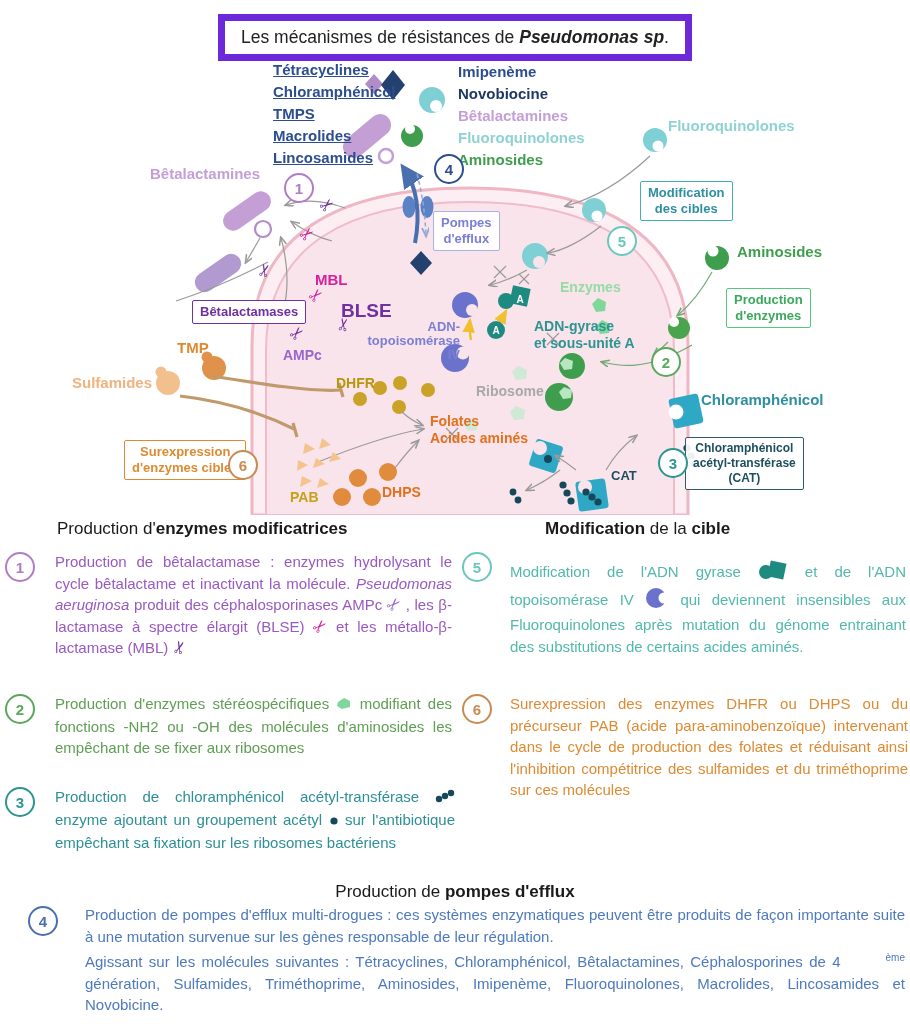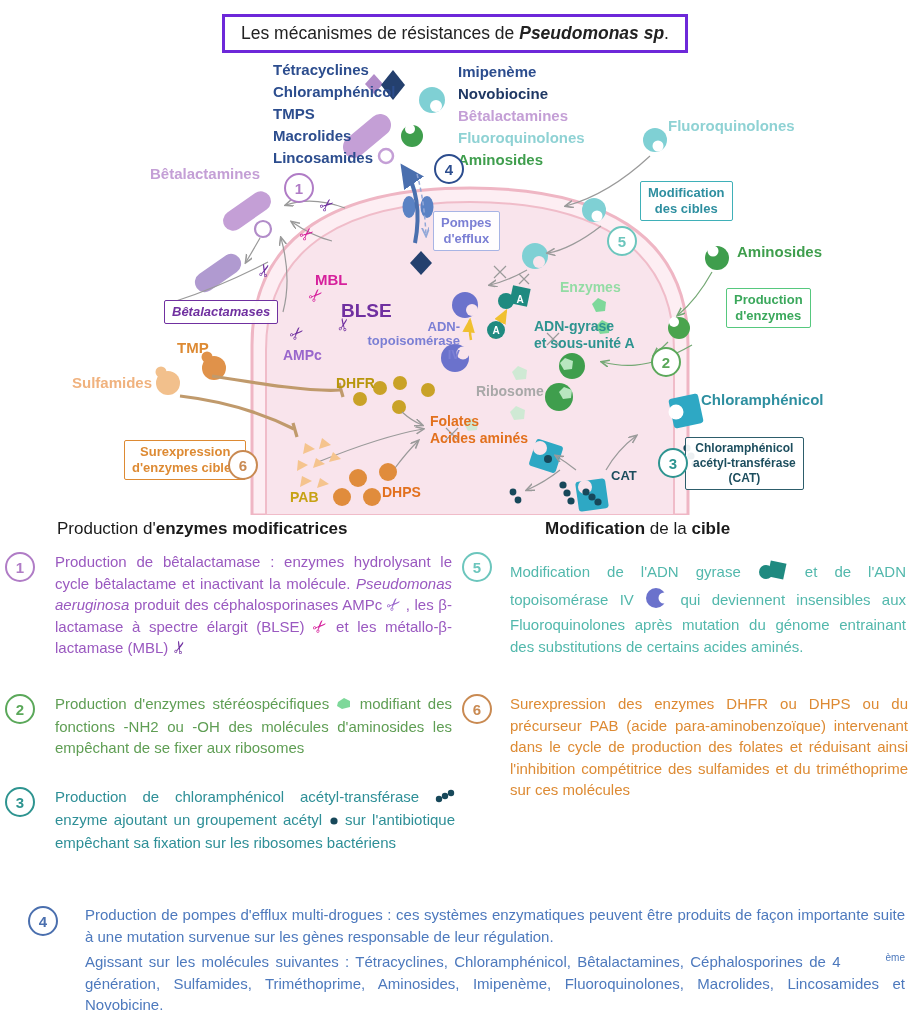--- a/index.html
+++ b/index.html
@@ -1,20 +1,20 @@
 <!DOCTYPE html>
 <html><head>
 <meta charset="utf-8">
 <style>
   html,body{margin:0;padding:0;background:#fff;}
   .page{position:relative;width:910px;height:1024px;background:#fff;
         font-family:"Liberation Sans",sans-serif;overflow:hidden;}
   .abs{position:absolute;}
   
-  .title-box{left:50%;top:14px;transform:translateX(-50%);border:3px solid #6d28d9;
+  .title-box{left:50%;top:14px;transform:translateX(-50%);border:7px solid #6d28d9;
              padding:6px 16px;font-size:17.5px;color:#222;white-space:nowrap;background:#fff;}
   .title-box b i{font-weight:bold;font-style:italic;}
   
   .lbl{font-size:15px;font-weight:600;white-space:nowrap;}
   .lbl-sm{font-size:13px;font-weight:600;white-space:nowrap;}
   .list{line-height:22px;font-size:15px;font-weight:700;}
   .c-navy{color:#2c4d8e;} .c-darknavy{color:#1f3864;} .c-lilac{color:#c49fd6;}
   .c-tealight{color:#8fd2d4;} .c-green{color:#3f9e4d;} .c-teal{color:#2e8fa0;}
   .c-magenta{color:#d6219c;} .c-violet{color:#7030a0;} .c-ampc{color:#9966cc;}
   .c-bluepurple{color:#7b7fd4;} .c-gyr{color:#2e9490;} .c-enz{color:#93dca4;}
@@ -208,21 +208,21 @@
         <circle cx="388" cy="472" r="9" fill="#e08c3c"></circle>
       <circle cx="342" cy="497" r="9" fill="#e08c3c"></circle>
         <circle cx="372" cy="497" r="9" fill="#e08c3c"></circle>
     </g>
   </svg>
 
   <div class="abs title-box">
     <span>Les mécanismes de résistances de </span><b><i>Pseudomonas sp</i></b><span>.</span>
   </div>
 
-  <div class="abs list c-navy" style="left:273px;top:59px;">
+  <div class="abs list c-navy" style="left:273px;top:59px;text-decoration:underline;">
     <div>Tétracyclines</div>
     <div>Chloramphénicol</div>
     <div>TMPS</div>
     <div>Macrolides</div>
     <div>Lincosamides</div>
   </div>
   <div class="abs list" style="left:458px;top:61px;">
     <div class="c-navy">Imipenème</div>
     <div class="c-darknavy">Novobiocine</div>
     <div class="c-lilac">Bêtalactamines</div>
@@ -276,21 +276,21 @@
   </div>
   <div class="abs dbox" style="left:726px;top:288px;border-color:#56c87e;color:#3ba85c;">
     <div>Production</div>
     <div>d'enzymes</div>
   </div>
   <div class="abs dbox c-cat" style="left:685px;top:437px;border-color:#2d5d6b;font-size:12px;line-height:15px;font-weight:600;">
     <div>Chloramphénicol</div>
     <div>acétyl-transférase</div>
     <div>(CAT)</div>
   </div>
-  <div class="abs dbox c-violet" style="left:164px;top:300px;border-color:#7030a0;font-style:italic;">Bêtalactamases</div>
+  <div class="abs dbox c-violet" style="left:192px;top:300px;border-color:#7030a0;">Bêtalactamases</div>
   <div class="abs dbox c-tmp" style="left:124px;top:440px;border-color:#dd8a33;">
     <div>Surexpression</div>
     <div>d'enzymes cibles</div>
   </div>
 
   <div class="abs num" style="left:284px;top:173px;color:#b07cc6;">1</div>
   <div class="abs num" style="left:434px;top:154px;color:#2c4d8e;">4</div>
   <div class="abs num" style="left:607px;top:226px;color:#6cc6bd;">5</div>
   <div class="abs num" style="left:651px;top:347px;color:#5ba85a;">2</div>
   <div class="abs num" style="left:658px;top:448px;color:#2e9490;">3</div>
@@ -337,19 +337,22 @@
           <circle cx="11" cy="11" r="10" fill="#6b72cc"></circle>
           <circle cx="19" cy="11" r="5.5" fill="#ffffff"></circle>
         </svg></span><span> qui deviennent insensibles aux Fluoroquinolones après mutation du génome entrainant des substitutions de certains acides aminés.</span>
   </div>
 
   <div class="abs num" style="left:462px;top:694px;color:#c98a52;">6</div>
   <div class="abs para" style="left:510px;top:693px;width:398px;color:#dd8a33;">
     <span>Surexpression des enzymes DHFR ou DHPS ou du précurseur PAB (acide para-aminobenzoïque) intervenant dans le cycle de production des folates et réduisant ainsi l'inhibition compétitrice des sulfamides et du triméthoprime sur ces molécules</span>
   </div>
 
+  <div class="abs sec-h" style="left:0;top:882px;width:910px;text-align:center;">
+    <span>Production de </span><b>pompes d'efflux</b>
+  </div>
   <div class="abs num" style="left:28px;top:906px;color:#4a6fae;">4</div>
   <div class="abs para" style="left:85px;top:904px;width:820px;color:#4d79bd;">
     <div>Production de pompes d'efflux multi-drogues : ces systèmes enzymatiques peuvent être produits de façon importante suite à une mutation survenue sur les gènes responsable de leur régulation.</div>
     <div><span>Agissant sur les molécules suivantes : Tétracyclines, Chloramphénicol, Bêtalactamines, Céphalosporines de 4</span><sup>ème</sup><span> génération, Sulfamides, Triméthoprime, Aminosides, Imipenème, Fluoroquinolones, Macrolides, Lincosamides et Novobicine.</span></div>
   </div>
 
 </div>
 
 </body></html>

